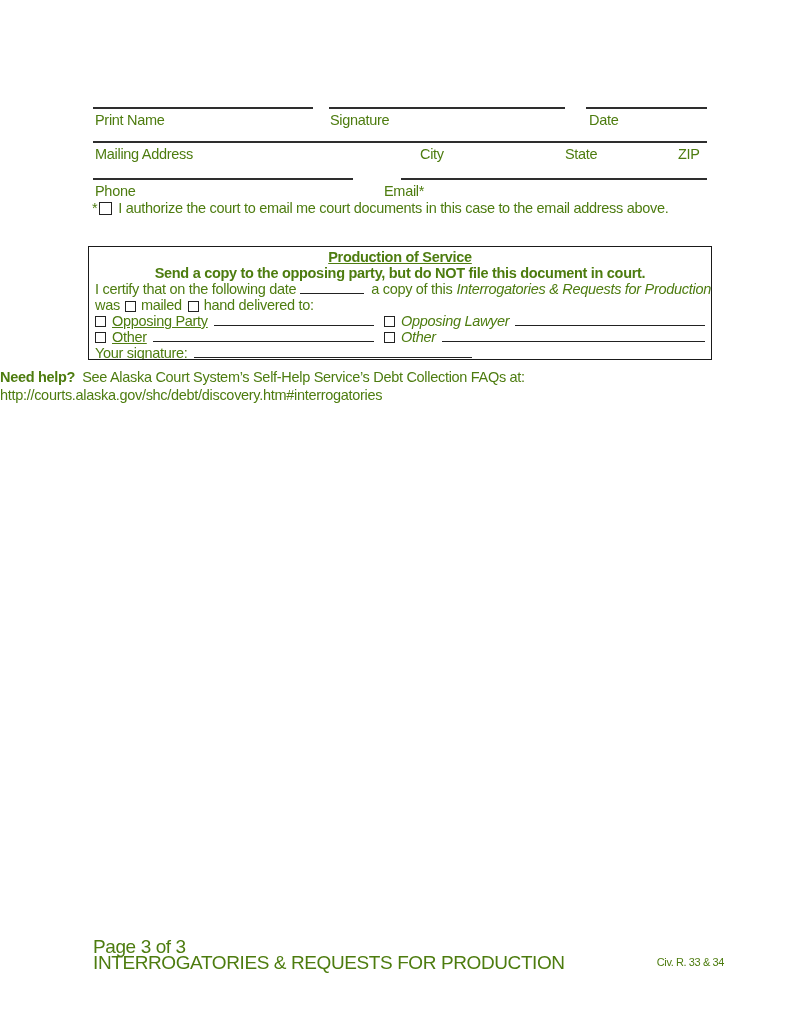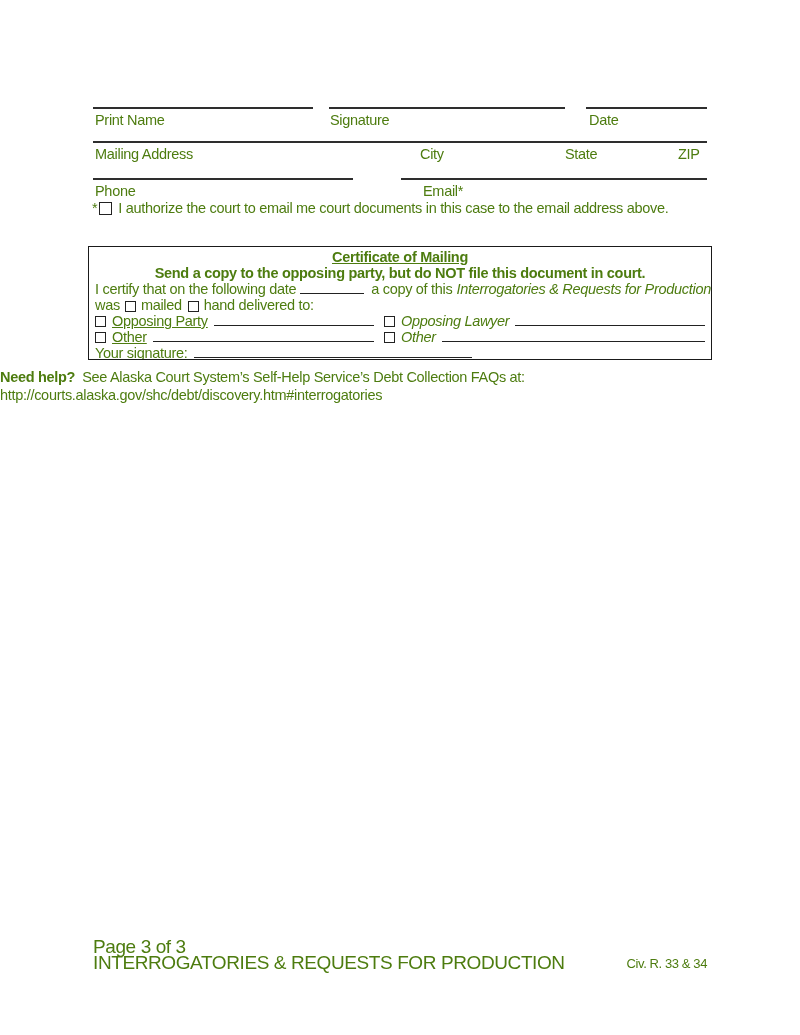--- a/index.html
+++ b/index.html
@@ -45,21 +45,21 @@
   .col1{width:289px;display:flex;align-items:flex-end;padding-right:10px;box-sizing:border-box;text-decoration:underline;}
   .col2{flex:1;display:flex;align-items:flex-end;font-style:italic;}
   .cols .cb{flex:0 0 auto;margin:0 6px 2px 0;}
   .cols .t{flex:0 0 auto;white-space:nowrap;}
   .fill{flex:1 1 auto;border-bottom:1.5px solid #222;margin:0 0 3px 6px;height:1px;}
   
   .help{position:absolute;left:0;top:369px;width:800px;text-align:left;line-height:17.5px;}
   .help .b{margin-right:7px;}
   
   .footer-left{position:absolute;left:93px;top:939px;font-size:19px;letter-spacing:-0.4px;line-height:16.4px;}
-  .footer-right{position:absolute;right:93px;top:956px;font-size:13px;letter-spacing:-0.4px;}
+  .footer-right{position:absolute;right:76px;top:956px;font-size:11px;letter-spacing:-0.4px;}
 </style>
 </head>
 <body>
 
 <div class="page">
 
   <div class="ln" style="left:93px;top:107px;width:220px"></div>
   <div class="ln" style="left:329px;top:107px;width:236px"></div>
   <div class="ln" style="left:586px;top:107px;width:121px"></div>
   <div class="ln" style="left:93px;top:141px;width:614px"></div>
@@ -67,29 +67,29 @@
   <div class="ln" style="left:401px;top:178px;width:306px"></div>
 
   <span class="lbl" style="left:95px;top:112px">Print Name</span>
   <span class="lbl" style="left:330px;top:112px">Signature</span>
   <span class="lbl" style="left:589px;top:112px">Date</span>
   <span class="lbl" style="left:95px;top:146px">Mailing Address</span>
   <span class="lbl" style="left:420px;top:146px">City</span>
   <span class="lbl" style="left:565px;top:146px">State</span>
   <span class="lbl" style="left:678px;top:146px">ZIP</span>
   <span class="lbl" style="left:95px;top:183px">Phone</span>
-  <span class="lbl" style="left:423px;top:183px">Email*</span>
+  <span class="lbl" style="left:384px;top:183px">Email*</span>
 
   <div class="authorize">
     <span class="star">*</span><span class="cb cb14"></span><span>I authorize the court to email me court documents in this case to the email address above.</span>
   </div>
 
   <div class="cbox">
     <div class="row center">
-      <span class="b u">Certificate of Mailing</span>
+      <span class="b u">Production of Service</span>
     </div>
     <div class="row center b">Send a copy to the opposing party, but do NOT file this document in court.</div>
     <div class="row">
       <span>I certify that on the following date</span><span class="blank date"></span><span class="mr4">a copy of this</span><span class="it">Interrogatories &amp; Requests for Production</span>
     </div>
     <div class="row">
       <span class="mr5">was</span><span class="cb"></span><span class="mr6">mailed</span><span class="cb"></span><span>hand delivered to:</span>
     </div>
     <div class="row cols">
       <div class="col1">

